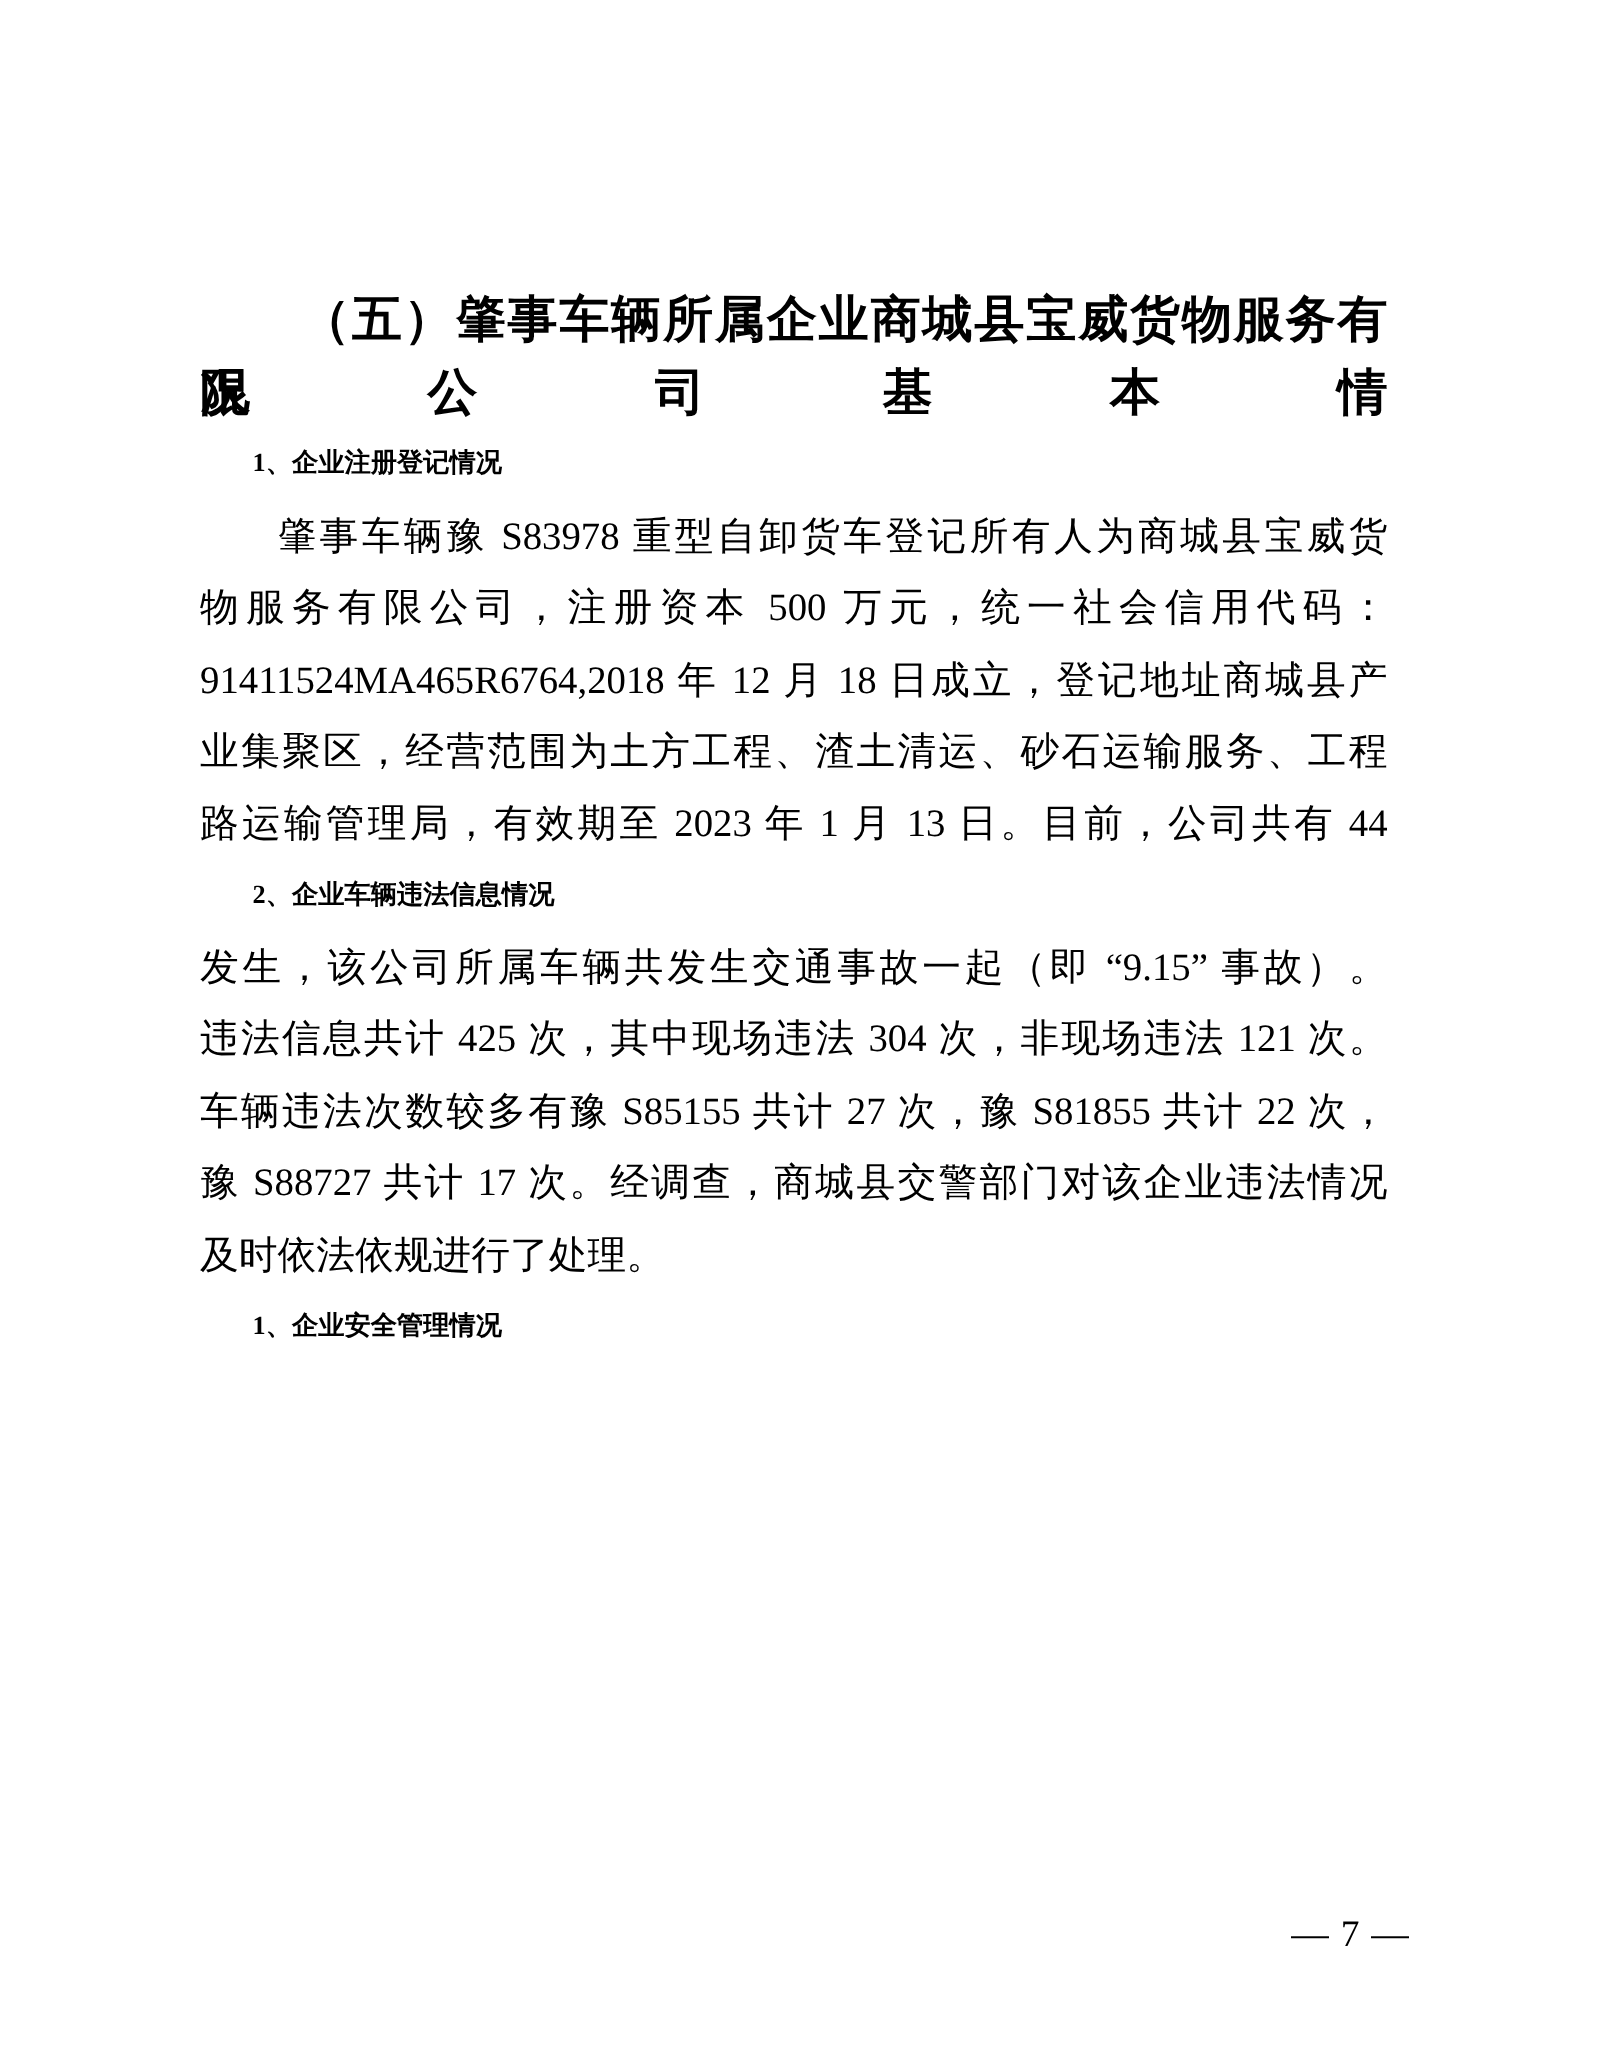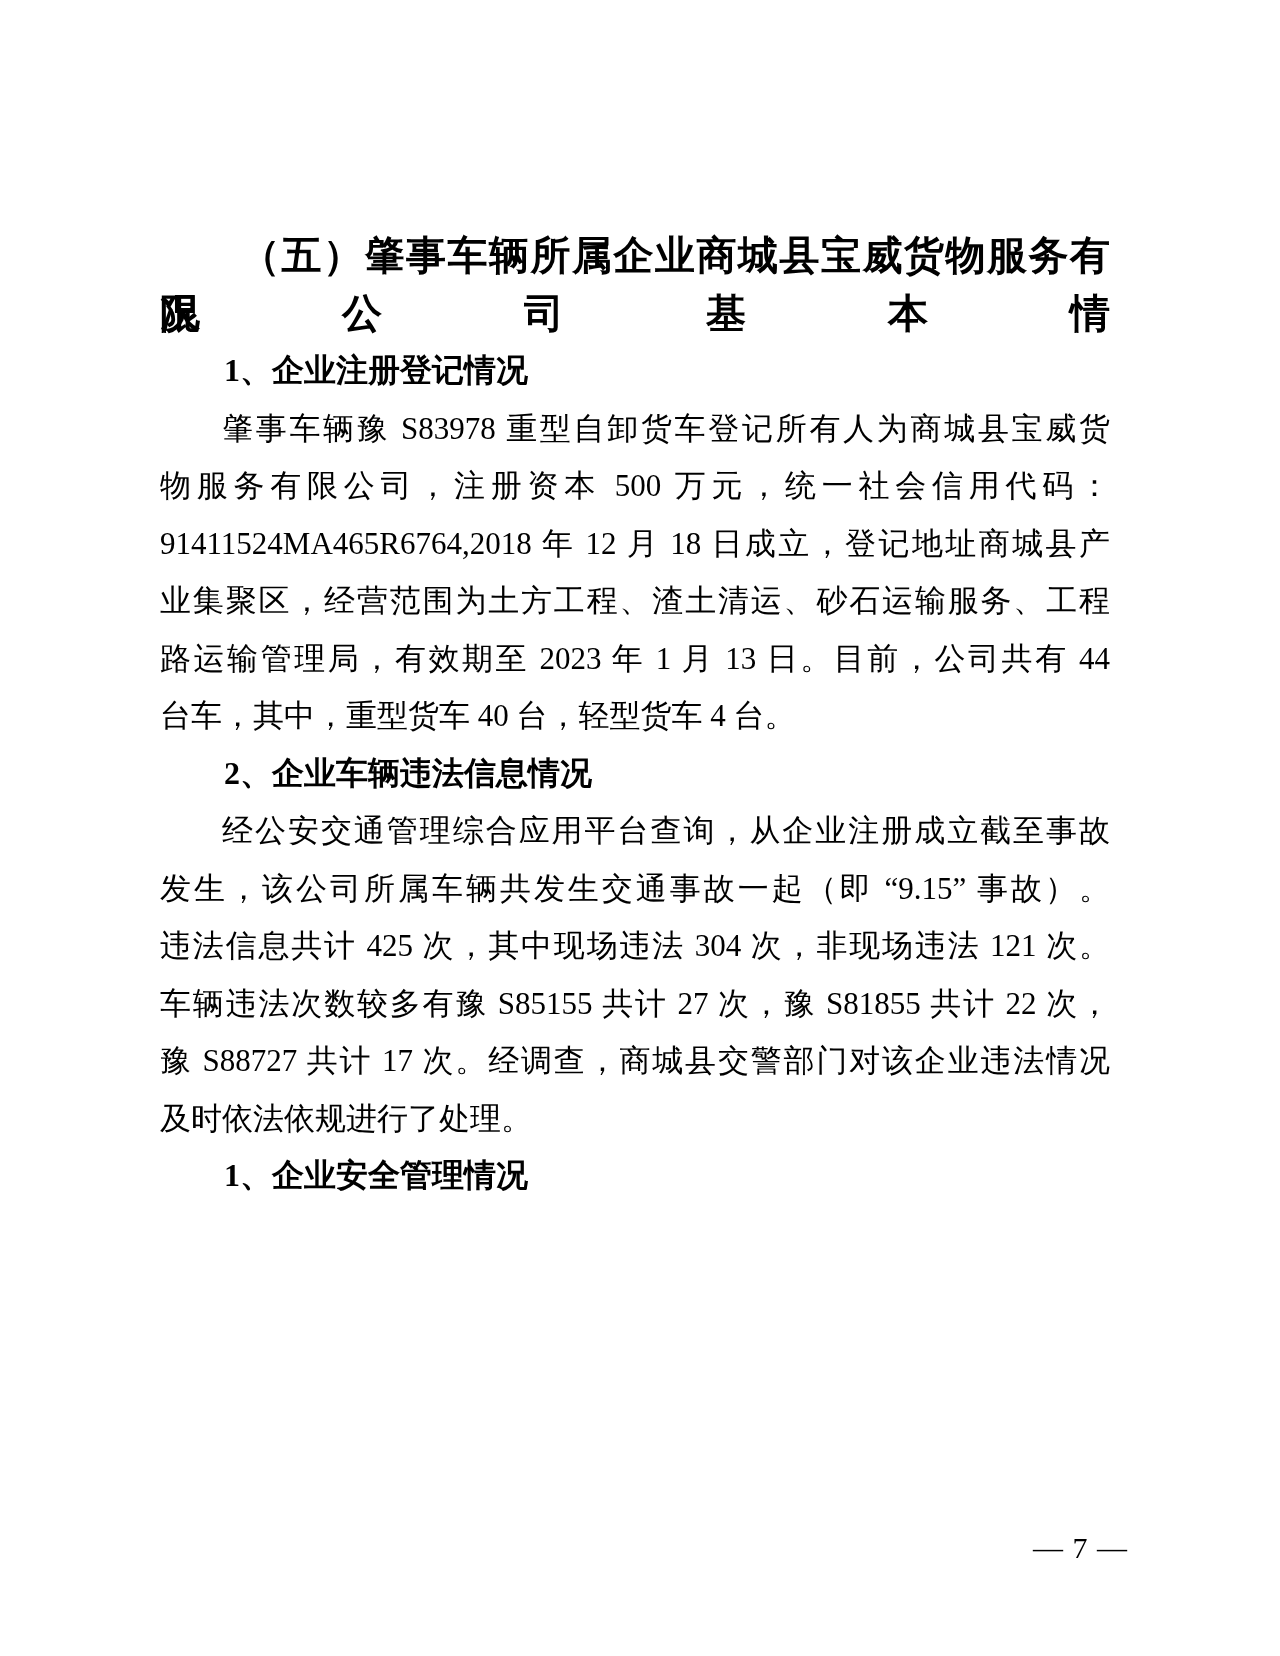--- a/index.html
+++ b/index.html
@@ -30,21 +30,21 @@
     text-justify: inter-ideograph;
     white-space: normal;
     overflow: visible;
   }
   .h1 {
     font-weight: 700;
     font-size: 40px;
   }
   .h2 {
     font-weight: 700;
-    font-size: 32px;
+    font-size: 21px;
   }
   .ind {
     text-indent: 2em;
   }
   .last {
     text-align: left;
     text-align-last: left;
   }
   .pagenum {
     position: absolute;
@@ -64,25 +64,23 @@
   <div class="ln h1 ind">（五）肇事车辆所属企业商城县宝威货物服务有限公司基本情</div>
   <div class="ln h1 last">况</div>
 
   <div class="ln h2 ind last">1、企业注册登记情况</div>
 
   <div class="ln ind">肇事车辆豫 S83978 重型自卸货车登记所有人为商城县宝威货</div>
   <div class="ln">物服务有限公司，注册资本 500 万元，统一社会信用代码：</div>
   <div class="ln">91411524MA465R6764,2018 年 12 月 18 日成立，登记地址商城县产</div>
   <div class="ln">业集聚区，经营范围为土方工程、渣土清运、砂石运输服务、工程</div>
   <div class="ln">路运输管理局，有效期至 2023 年 1 月 13 日。目前，公司共有 44</div>
-  <div class="ln last">台车，其中，重型货车 40 台，轻型货车 4 台。</div>
 
   <div class="ln h2 ind last">2、企业车辆违法信息情况</div>
 
-  <div class="ln ind">经公安交通管理综合应用平台查询，从企业注册成立截至事故</div>
   <div class="ln">发生，该公司所属车辆共发生交通事故一起（即 “9.15” 事故）。</div>
   <div class="ln">违法信息共计 425 次，其中现场违法 304 次，非现场违法 121 次。</div>
   <div class="ln">车辆违法次数较多有豫 S85155 共计 27 次，豫 S81855 共计 22 次，</div>
   <div class="ln">豫 S88727 共计 17 次。经调查，商城县交警部门对该企业违法情况</div>
   <div class="ln last">及时依法依规进行了处理。</div>
 
   <div class="ln h2 ind last">1、企业安全管理情况</div>
 
 </div>
 

